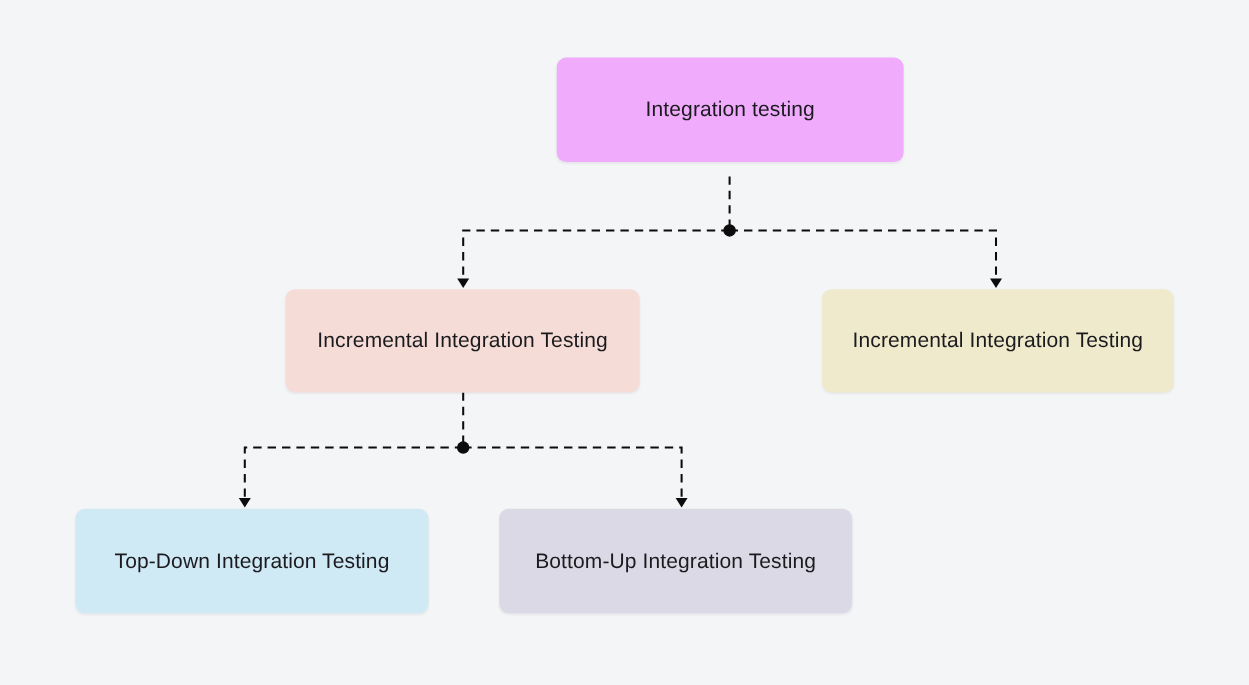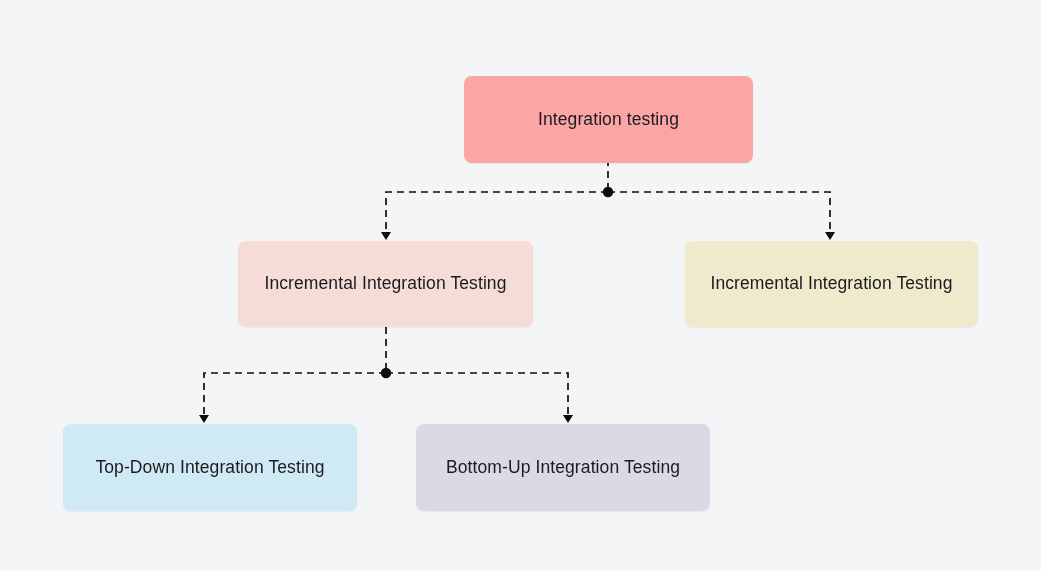--- a/index.html
+++ b/index.html
@@ -73,21 +73,21 @@
       <polygon points="381,232 391,232 386,240"></polygon>
       <polygon points="825,232 835,232 830,240"></polygon>
       <polygon points="199,415 209,415 204,423"></polygon>
       <polygon points="563,415 573,415 568,423"></polygon>
 
       <circle cx="608" cy="192" r="5.2"></circle>
       <circle cx="386" cy="373" r="5.2"></circle>
     </g>
   </svg>
 
-  <div class="node" style="left: 464px; top: 76px; width: 289px; height: 87px; background: #fca5a5;">
+  <div class="node" style="left: 464px; top: 48px; width: 289px; height: 87px; background: #f0abfc;">
     <span class="node-label">Integration testing</span>
   </div>
 
   <div class="node" style="left: 238px; top: 241px; width: 295px; height: 86px; background: rgb(245, 220, 214);">
     <span class="node-label">Incremental Integration Testing</span>
   </div>
 
   <div class="node" style="left: 685px; top: 241px; width: 293px; height: 86px; background: rgb(238, 234, 203);">
     <span class="node-label">Incremental Integration Testing</span>
   </div>

